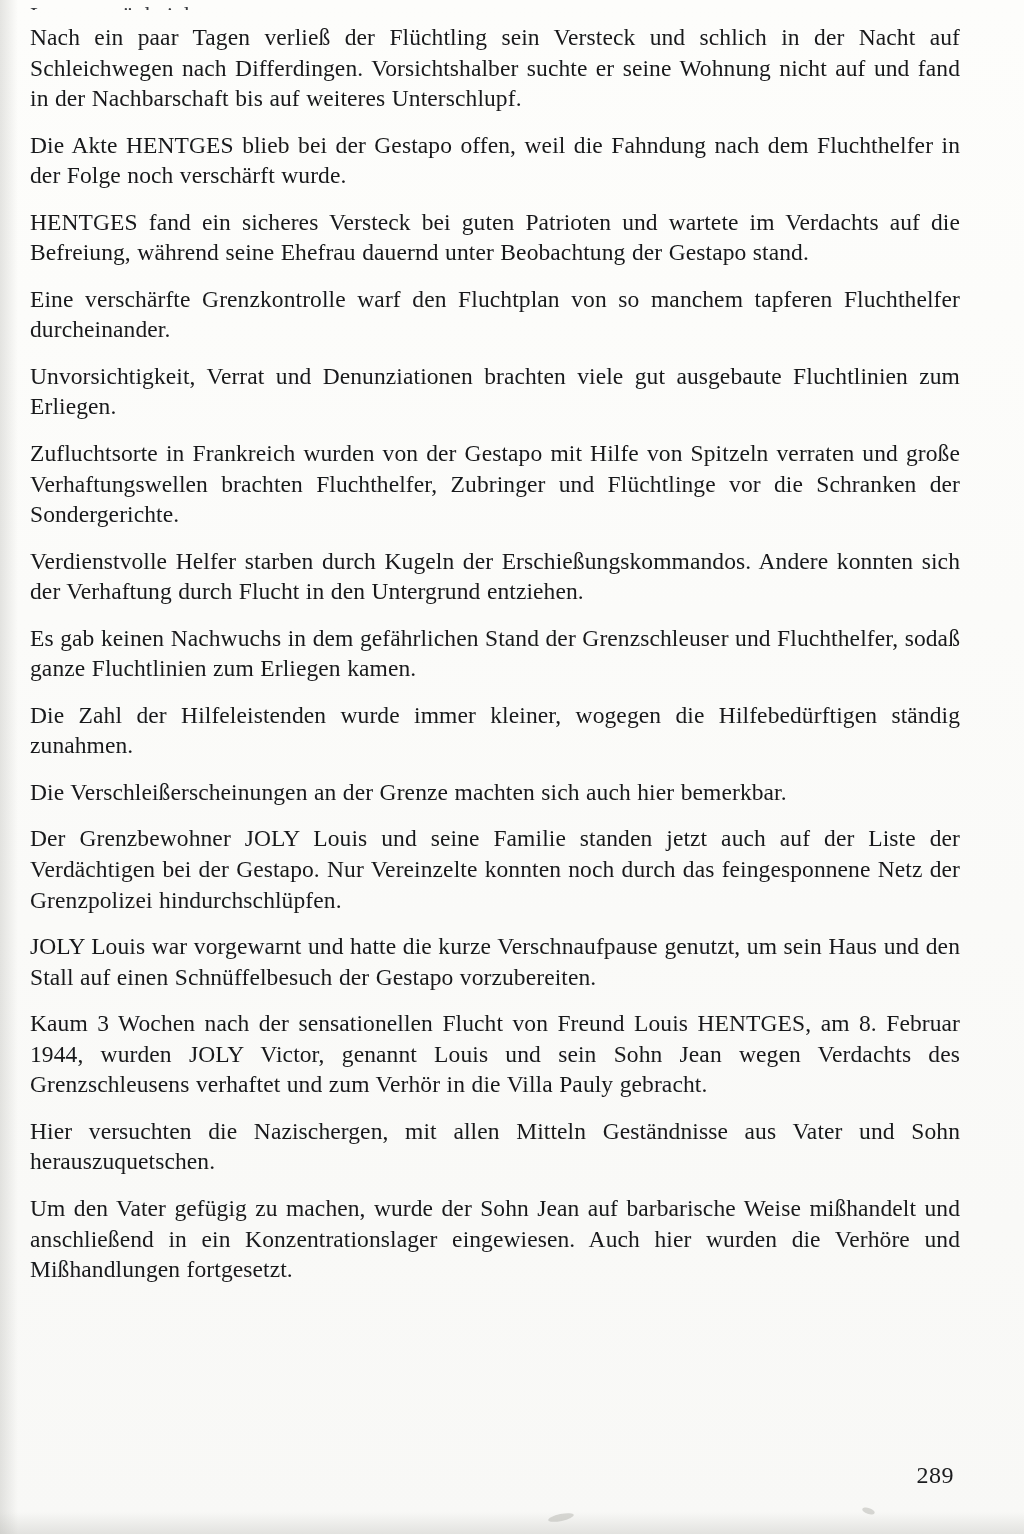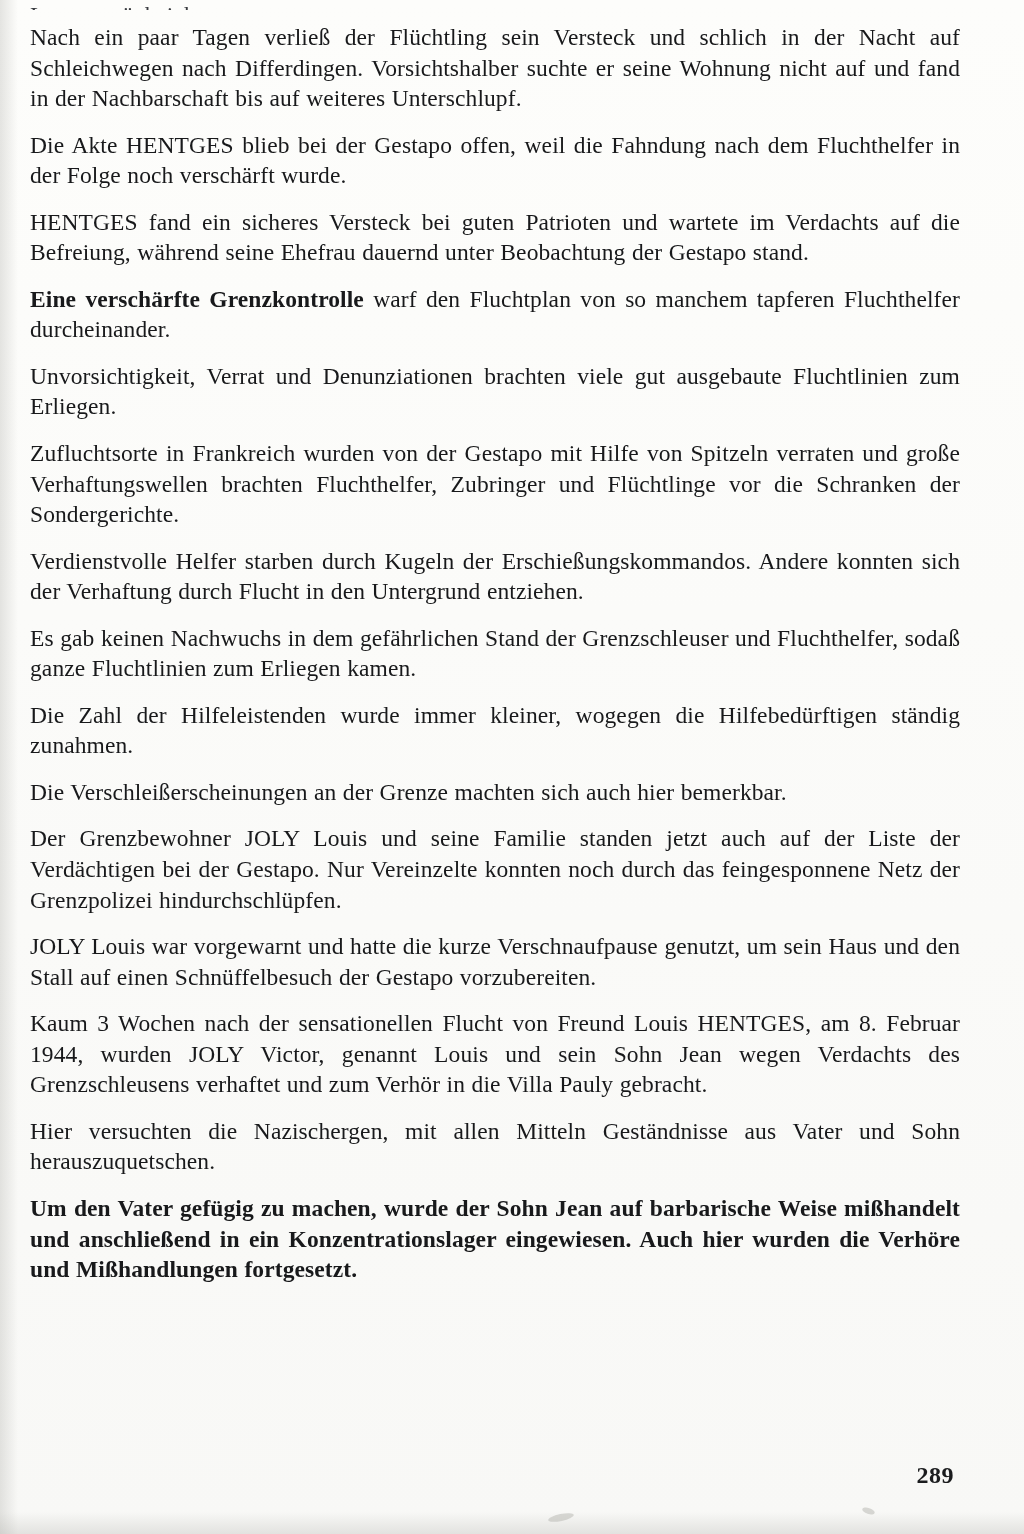--- a/index.html
+++ b/index.html
@@ -39,35 +39,33 @@
     color: #18191b;
   }
   .para.clipped-top {
     margin-top: 0;
     height: 10px;
     overflow: hidden;
     color: #3a3c40;
     margin-bottom: 12px;
   }
   .lead {
-    font-weight: bold;
+    font-weight: normal;
   }
   .para.tight {
     margin-bottom: 23px;
-    font-weight: bold;
   }
   #folio {
     position: absolute;
     right: 70px;
     top: 1462px;
     font-size: 24px;
     font-family: "Liberation Serif", serif;
     color: #1b1c1e;
     letter-spacing: 0.5px;
-    font-weight: bold;
   }
   
   .speck {
     position: absolute;
     background: #b9b9b5;
     opacity: 0.55;
     border-radius: 50%;
   }
   #speck-1 { left: 548px; top: 1514px; width: 26px; height: 7px; transform: rotate(-12deg); }
   #speck-2 { left: 862px; top: 1508px; width: 13px; height: 6px; transform: rotate(18deg); }

